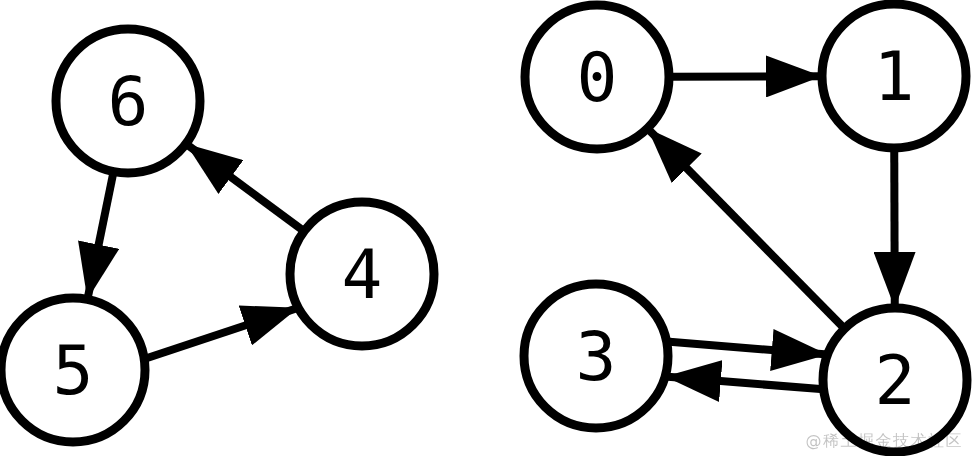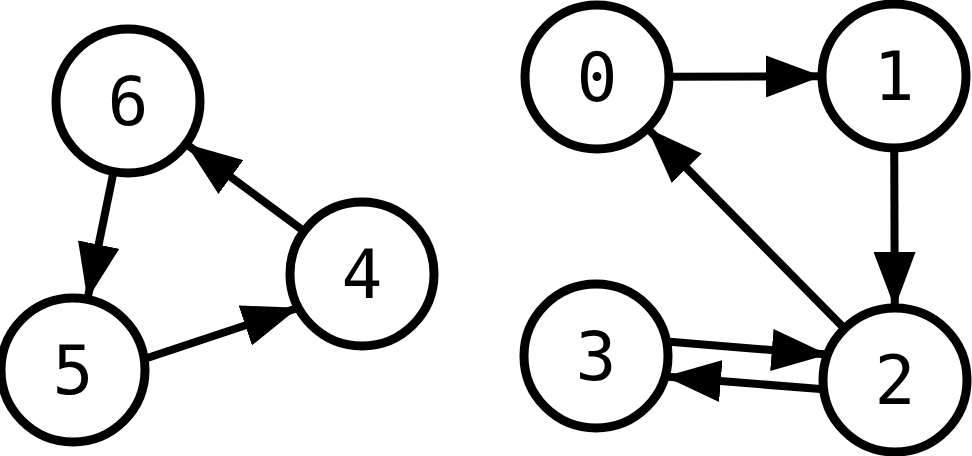--- a/index.html
+++ b/index.html
@@ -70,13 +70,14 @@
       </g>
       <g>
         <circle cx="895" cy="380" r="72" fill="#ffffff" stroke="#000000" stroke-width="9"></circle>
         <text x="895" y="380" dy="0.36em" class="node-label">2</text>
       </g>
       <g>
         <circle cx="596" cy="356" r="72" fill="#ffffff" stroke="#000000" stroke-width="9"></circle>
         <text x="596" y="356" dy="0.36em" class="node-label">3</text>
       </g>
     </svg>
+  <div class="watermark">@稀土掘金技术社区</div>
 </div>
 
 </body></html>

